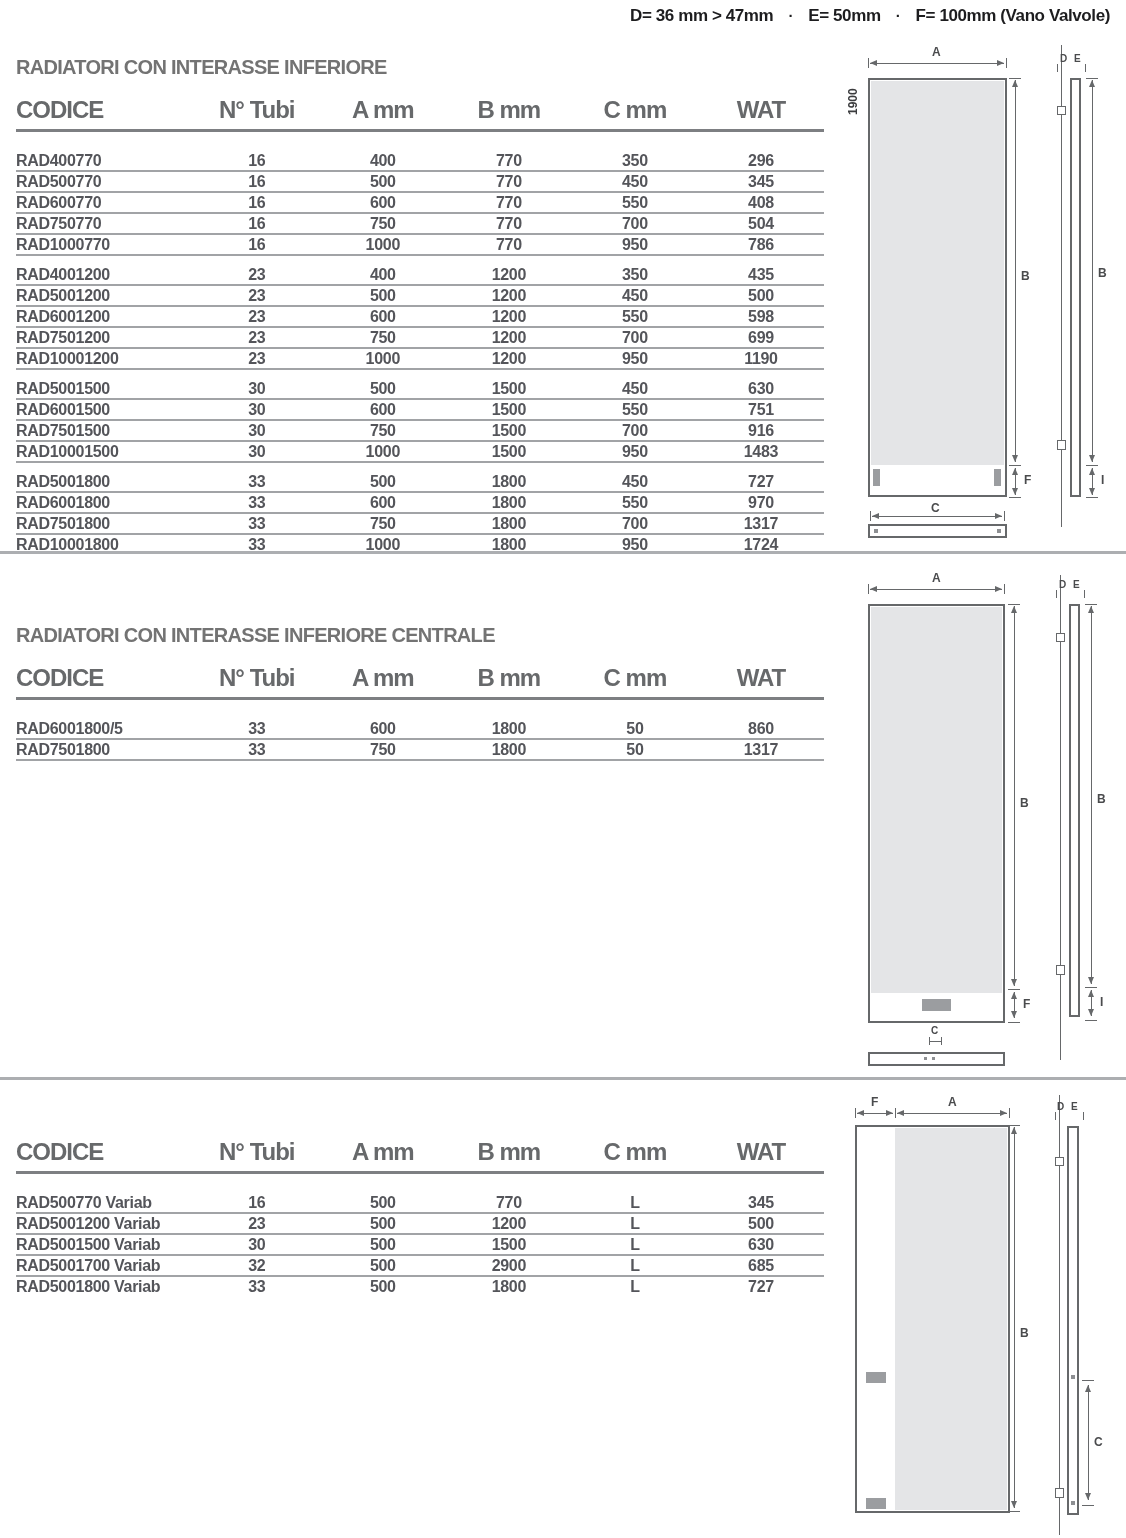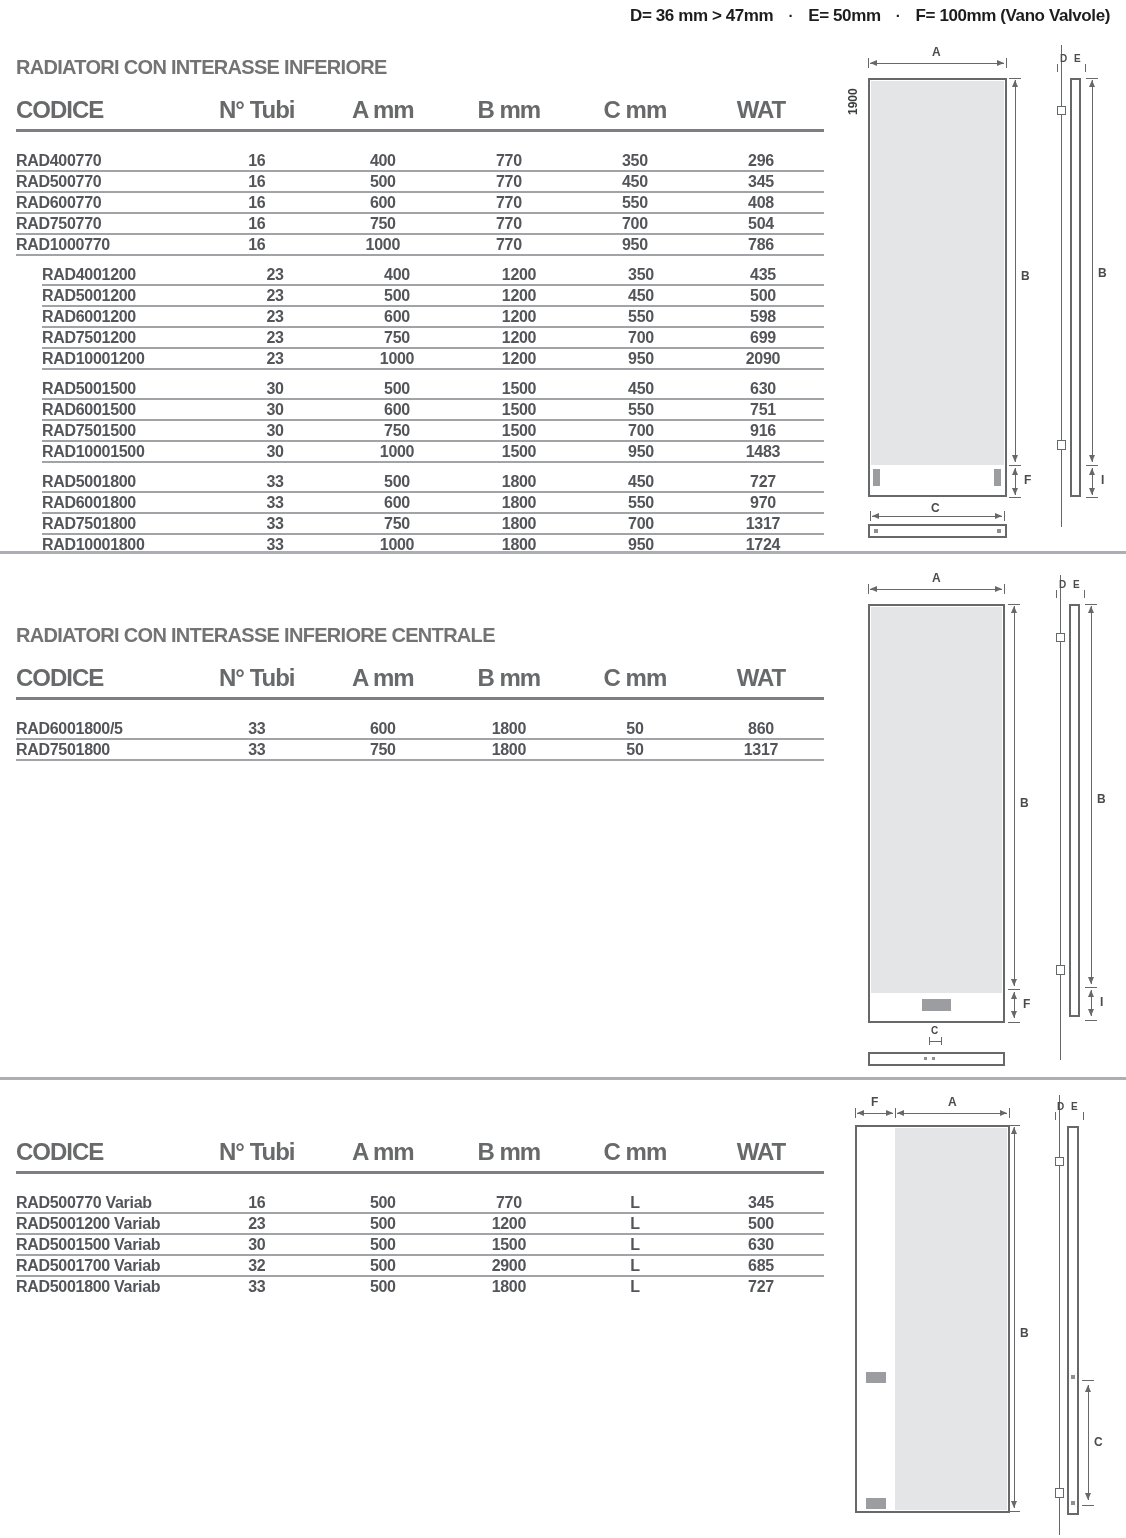--- a/index.html
+++ b/index.html
@@ -24,21 +24,21 @@
   }
   .thead {
     display:flex; align-items:flex-start; height:33px;
     border-bottom:3px solid #7d7f82; margin-top:18px;
   }
   .th {
     font-size:24px; font-weight:bold; color:#67696b;
     letter-spacing:-1px; line-height:27px;
   }
   .thead + .tgroup { margin-top:19px; }
-  .tgroup + .tgroup { margin-top:9px;margin-left:26px; }
+  .tgroup + .tgroup { margin-top:9px; }
   .trow { display:flex; height:19px; line-height:20px; border-bottom:2px solid #a1a3a6; }
   .td { font-size:16px; font-weight:bold; color:#54555а; color:#54555a; letter-spacing:-0.3px; white-space:nowrap; }
   .c0 { width:22%; text-align:left; }
   .c1,.c2,.c3,.c4,.c5 { width:15.6%; text-align:center; }
   .no-last-line .tgroup:last-child .trow:last-child { border-bottom:none; }
 
   
   .divider { position:absolute; left:0; width:1126px; height:3px; background:#acaeb1; }
 
   
@@ -162,21 +162,21 @@
         <span class="td c3">1200</span>
         <span class="td c4">700</span>
         <span class="td c5">699</span>
       </div>
       <div class="trow">
         <span class="td c0">RAD10001200</span>
         <span class="td c1">23</span>
         <span class="td c2">1000</span>
         <span class="td c3">1200</span>
         <span class="td c4">950</span>
-        <span class="td c5">2090</span>
+        <span class="td c5">1190</span>
       </div>
     </div>
     <div class="tgroup">
       <div class="trow">
         <span class="td c0">RAD5001500</span>
         <span class="td c1">30</span>
         <span class="td c2">500</span>
         <span class="td c3">1500</span>
         <span class="td c4">450</span>
         <span class="td c5">630</span>

